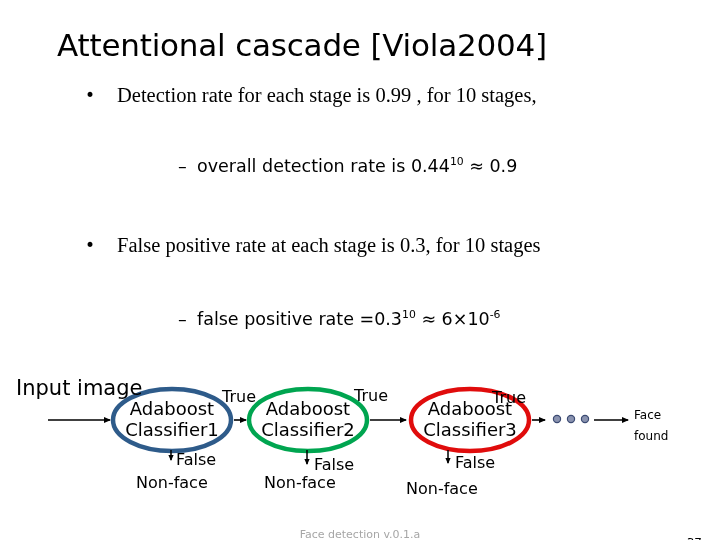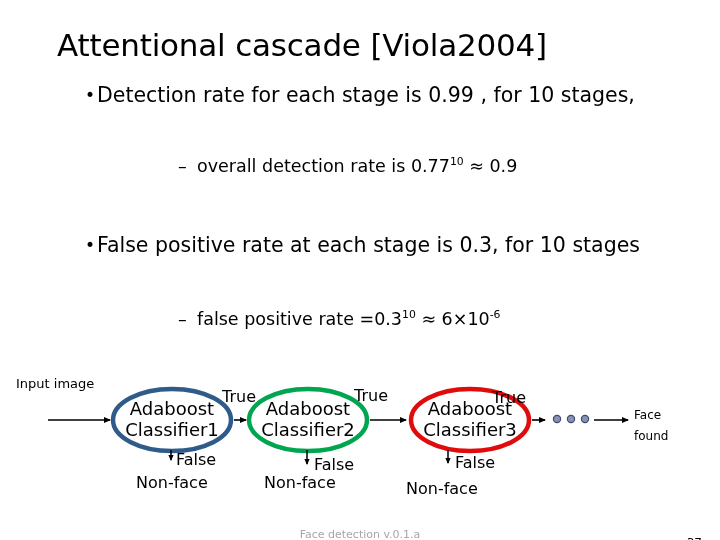--- a/index.html
+++ b/index.html
@@ -46,21 +46,22 @@
     position: absolute;
     left: 0;
     top: 0;
     width: 20px;
     text-align: left;
     font-size: 17px;
     line-height: 26px;
   }
   .bullet-l1 .btext {
     display: block;
-    margin-left: 12px;
+    margin-left: 32px;
+    font-family: Liberation Serif, serif;
   }
   .bullet-l2 {
     position: absolute;
     font-size: 17.5px;
     line-height: 23px;
     color: #000000;
     white-space: nowrap;
   }
   .bullet-l2 .marker {
     position: absolute;
@@ -93,21 +94,21 @@
     height: 140px;
   }
   #diagram svg { display: block; }
 
   .dg-label {
     position: absolute;
     font-family: "DejaVu Sans", "Liberation Sans", sans-serif;
     color: #000000;
     white-space: nowrap;
   }
-  .lbl-input   { left: 16px;  top: 376px; font-size: 13px; }
+  .lbl-input   { left: 16px;  top: 376px; font-size: 21px; }
   .lbl-true1   { left: 222px; top: 387px; font-size: 16px; }
   .lbl-true2   { left: 354px; top: 386px; font-size: 16px; }
   .lbl-true3   { left: 492px; top: 388px; font-size: 16px; }
   .lbl-false1  { left: 176px; top: 450px; font-size: 16px; }
   .lbl-false2  { left: 314px; top: 455px; font-size: 16px; }
   .lbl-false3  { left: 455px; top: 453px; font-size: 16px; }
   .lbl-nf1     { left: 136px; top: 473px; font-size: 16px; }
   .lbl-nf2     { left: 264px; top: 473px; font-size: 16px; }
   .lbl-nf3     { left: 406px; top: 479px; font-size: 16px; }
   .lbl-face    { left: 634px; top: 405px; font-size: 12px; line-height: 21px; }
@@ -149,21 +150,21 @@
 
   <div id="slide-title">Attentional cascade [Viola2004]</div>
 
   <div class="bullet-l1" id="bullet-detection">
     <span class="marker">•</span>
     <span class="btext">Detection  rate for each stage is 0.99 , for 10 stages,</span>
   </div>
 
   <div class="bullet-l2" id="bullet-detection-sub">
     <span class="marker">–</span>
-    <span class="btext"><span>overall detection rate is 0.77</span><sup>10</sup><span> ≈ 0.9</span></span>
+    <span class="btext"><span>overall detection rate is 0.44</span><sup>10</sup><span> ≈ 0.9</span></span>
   </div>
 
   <div class="bullet-l1" id="bullet-falsepos">
     <span class="marker">•</span>
     <span class="btext">False positive rate at each stage is 0.3, for 10 stages</span>
   </div>
 
   <div class="bullet-l2" id="bullet-falsepos-sub">
     <span class="marker">–</span>
     <span class="btext"><span>false positive rate =0.3</span><sup>10</sup><span> ≈ 6×10</span><sup>-6</sup></span>

